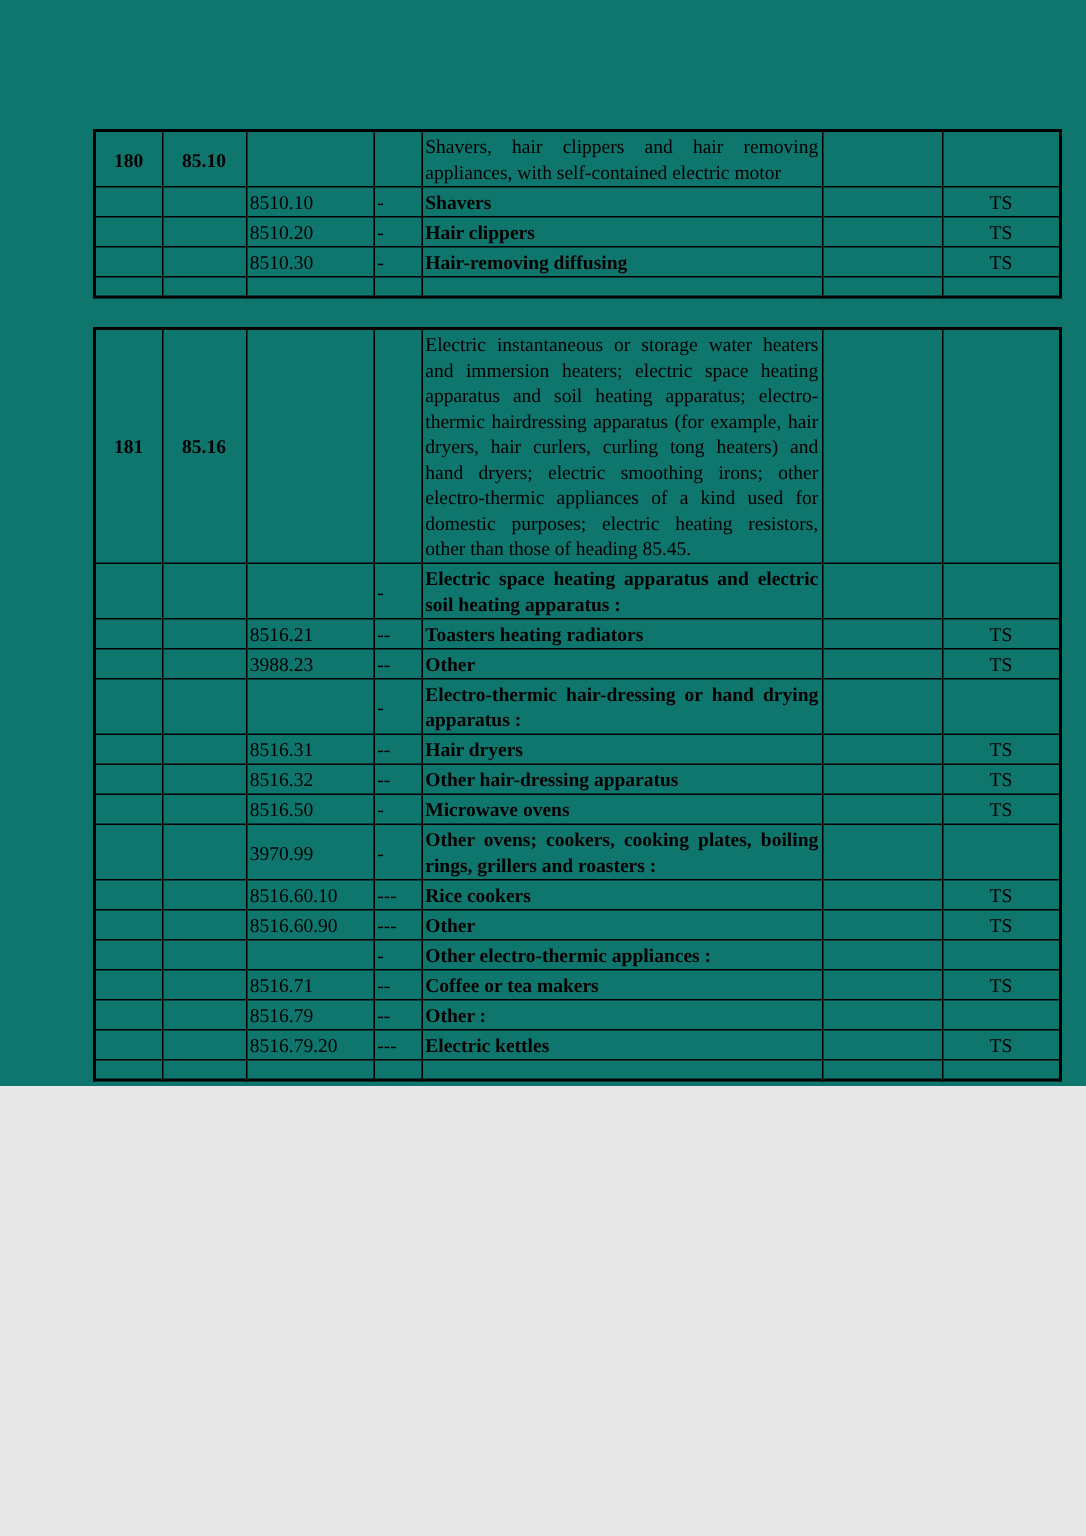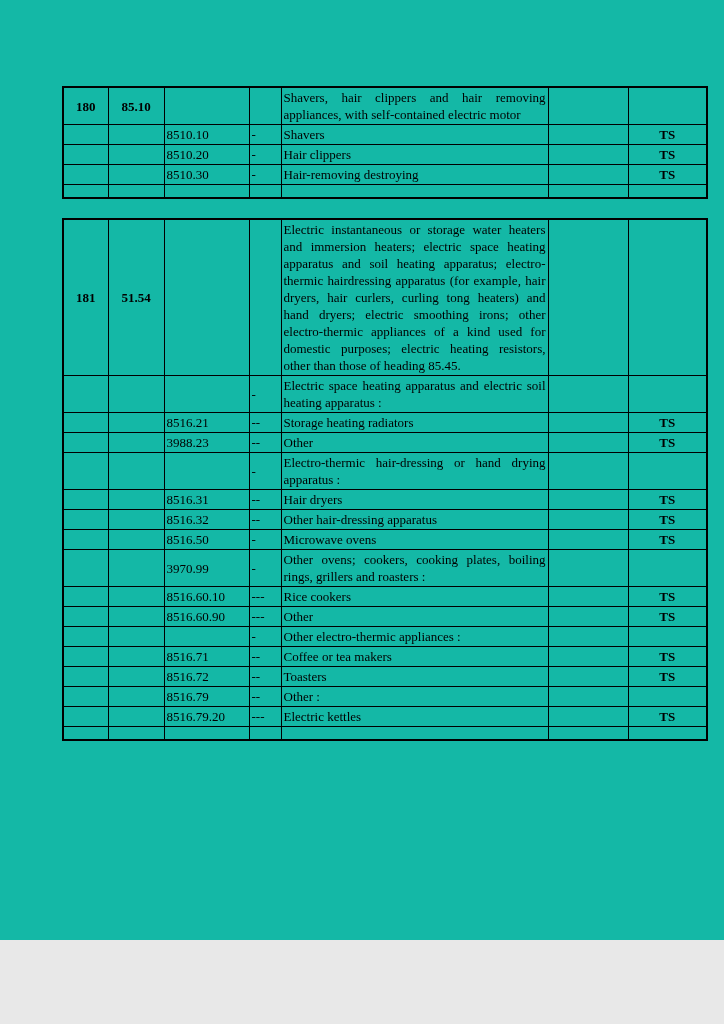--- a/index.html
+++ b/index.html
@@ -1,22 +1,22 @@
 <!DOCTYPE html>
 <html><head>
 <meta charset="utf-8">
 <style>
   * { margin: 0; padding: 0; box-sizing: border-box; }
   html, body { background: #e8e8e8; }
   .page {
     position: relative;
     width: 724px;
-    height: 940px;
+    height: 724px;
     margin: 0 auto;
-    background: #14b8a6;
+    background: #0f766e;
     font-family: "Liberation Serif", serif;
     color: #000000;
     overflow: hidden;
   }
   table.hs {
     position: absolute;
     left: 62px;
     width: 644px;
     border-collapse: collapse;
     table-layout: fixed;
@@ -32,23 +32,24 @@
     vertical-align: middle;
     overflow: hidden;
   }
   td.c-no, td.c-heading { text-align: center; font-weight: bold; }
   td.c-sub  { padding-left: 8px; }
   td.c-dash { padding-left: 8px; }
   td.c-desc {
     text-align: justify;
     vertical-align: top;
     padding: 1px 3px 2px 4px;
+    font-weight: bold;
   }
   tr.heading-row td.c-desc { font-weight: normal; }
-  td.c-status { text-align: center; font-weight: bold; }
+  td.c-status { text-align: center; font-weight: normal; }
   tr.empty-row td { height: 13px; }
   .page-number {
     position: absolute;
     top: 956px;
     left: 0;
     width: 100%;
     text-align: center;
     font-size: 17px;
     font-family: "Liberation Serif", serif;
     color: #000000;
@@ -94,21 +95,21 @@
           <td class="c-dash">-</td>
           <td class="c-desc">Hair clippers</td>
           <td class="c-blank"></td>
           <td class="c-status">TS</td>
         </tr>
         <tr class="body-row">
           <td class="c-no"></td>
           <td class="c-heading"></td>
           <td class="c-sub">8510.30</td>
           <td class="c-dash">-</td>
-          <td class="c-desc">Hair-removing destroying</td>
+          <td class="c-desc">Hair-removing diffusing</td>
           <td class="c-blank"></td>
           <td class="c-status">TS</td>
         </tr>
         <tr class="empty-row">
           <td class="c-no"></td>
           <td class="c-heading"></td>
           <td class="c-sub"></td>
           <td class="c-dash"></td>
           <td class="c-desc"></td>
           <td class="c-blank"></td>
@@ -123,42 +124,42 @@
         <col style="width:56px">
         <col style="width:85px">
       <col style="width:32px">
         <col style="width:267px">
         <col style="width:80px">
       <col style="width:79px">
     </colgroup>
     <tbody>
         <tr class="heading-row">
           <td class="c-no">181</td>
-          <td class="c-heading">51.54</td>
+          <td class="c-heading">85.16</td>
           <td class="c-sub"></td>
           <td class="c-dash"></td>
           <td class="c-desc">Electric instantaneous or storage water heaters and immersion heaters; electric space heating apparatus and soil heating apparatus; electro-thermic hairdressing apparatus (for example, hair dryers, hair curlers, curling tong heaters) and hand dryers; electric smoothing irons; other electro-thermic appliances of a kind used for domestic purposes; electric heating resistors, other than those of heading 85.45.</td>
           <td class="c-blank"></td>
           <td class="c-status"></td>
         </tr>
         <tr class="body-row">
           <td class="c-no"></td>
           <td class="c-heading"></td>
           <td class="c-sub"></td>
           <td class="c-dash">-</td>
           <td class="c-desc">Electric space heating apparatus and electric soil heating apparatus :</td>
           <td class="c-blank"></td>
           <td class="c-status"></td>
         </tr>
         <tr class="body-row">
           <td class="c-no"></td>
           <td class="c-heading"></td>
           <td class="c-sub">8516.21</td>
           <td class="c-dash">--</td>
-          <td class="c-desc">Storage heating radiators</td>
+          <td class="c-desc">Toasters heating radiators</td>
           <td class="c-blank"></td>
           <td class="c-status">TS</td>
         </tr>
         <tr class="body-row">
           <td class="c-no"></td>
           <td class="c-heading"></td>
           <td class="c-sub">3988.23</td>
           <td class="c-dash">--</td>
           <td class="c-desc">Other</td>
           <td class="c-blank"></td>
@@ -241,29 +242,20 @@
           <td class="c-heading"></td>
           <td class="c-sub">8516.71</td>
           <td class="c-dash">--</td>
           <td class="c-desc">Coffee or tea makers</td>
           <td class="c-blank"></td>
           <td class="c-status">TS</td>
         </tr>
         <tr class="body-row">
           <td class="c-no"></td>
           <td class="c-heading"></td>
-          <td class="c-sub">8516.72</td>
-          <td class="c-dash">--</td>
-          <td class="c-desc">Toasters</td>
-          <td class="c-blank"></td>
-          <td class="c-status">TS</td>
-        </tr>
-        <tr class="body-row">
-          <td class="c-no"></td>
-          <td class="c-heading"></td>
           <td class="c-sub">8516.79</td>
           <td class="c-dash">--</td>
           <td class="c-desc">Other :</td>
           <td class="c-blank"></td>
           <td class="c-status"></td>
         </tr>
         <tr class="body-row">
           <td class="c-no"></td>
           <td class="c-heading"></td>
           <td class="c-sub">8516.79.20</td>

